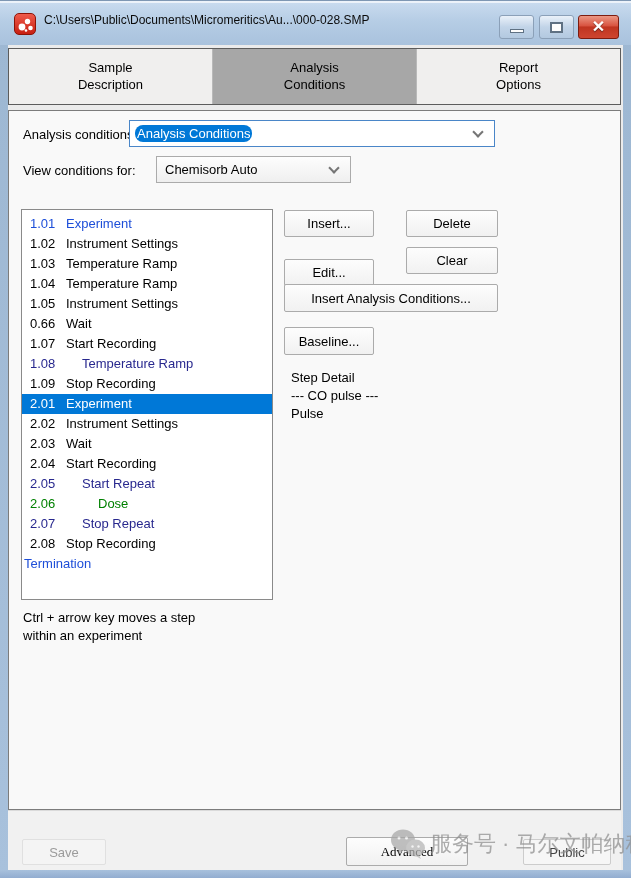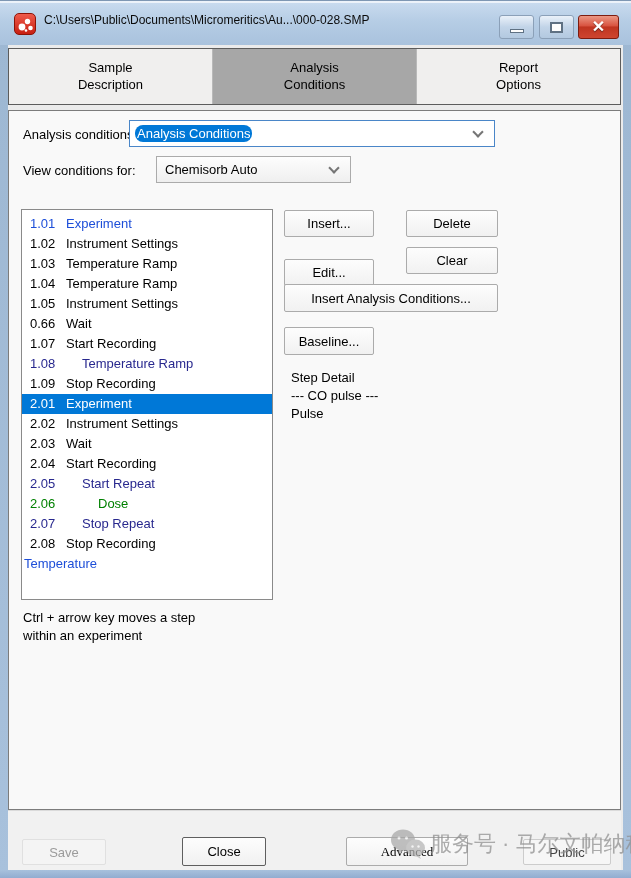--- a/index.html
+++ b/index.html
@@ -224,21 +224,21 @@
       </div>
       <div class="row">
         <span class="num c-navy">2.07</span>
         <span class="lbl c-navy" style="margin-left: 22px;">Stop Repeat</span>
       </div>
       <div class="row">
         <span class="num c-black">2.08</span>
         <span class="lbl c-black" style="margin-left: 6px;">Stop Recording</span>
       </div>
       <div class="row">
-        <span class="lbl c-blue" style="margin-left: 0px;">Temperature</span>
+        <span class="lbl c-blue" style="margin-left: 0px;">Termination</span>
       </div>
     </div>
 
   <div class="btn b-insert">Insert...</div>
   <div class="btn b-delete">Delete</div>
   <div class="btn b-edit">Edit...</div>
   <div class="btn b-clear">Clear</div>
   <div class="btn b-insertac">Insert Analysis Conditions...</div>
   <div class="btn b-baseline">Baseline...</div>
 
@@ -249,21 +249,20 @@
   </div>
 
   <div class="hint">
     <div>Ctrl + arrow key moves a step</div>
     <div>within an experiment</div>
   </div>
 </div>
 
 <div class="footer">
   <div class="btn f-save">Save</div>
-  <div class="btn f-close">Close</div>
   <div class="btn f-advanced">Advanced</div>
   <div class="btn f-preview">Public</div>
 </div>
 
 <div class="watermark">
   <svg width="36" height="34" viewBox="0 0 36 34">
     <ellipse cx="13" cy="13" rx="12" ry="10.5" fill="#a7a7a7"></ellipse>
     <path d="M8 27 L10 20 L16 22 Z" fill="#a7a7a7"></path>
     <ellipse cx="25.5" cy="21" rx="9.5" ry="8.5" fill="#b4b4b4"></ellipse>
     <path d="M31 32 L28 26 L24 28 Z" fill="#b4b4b4"></path>

